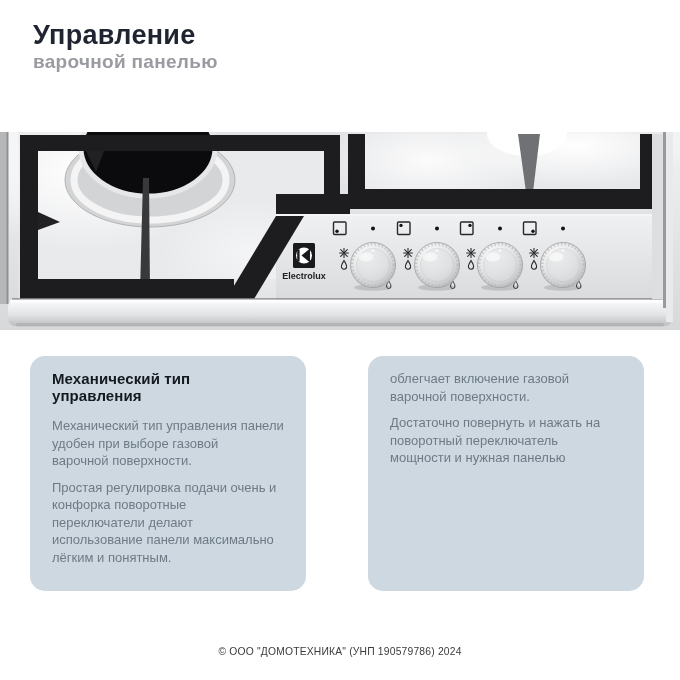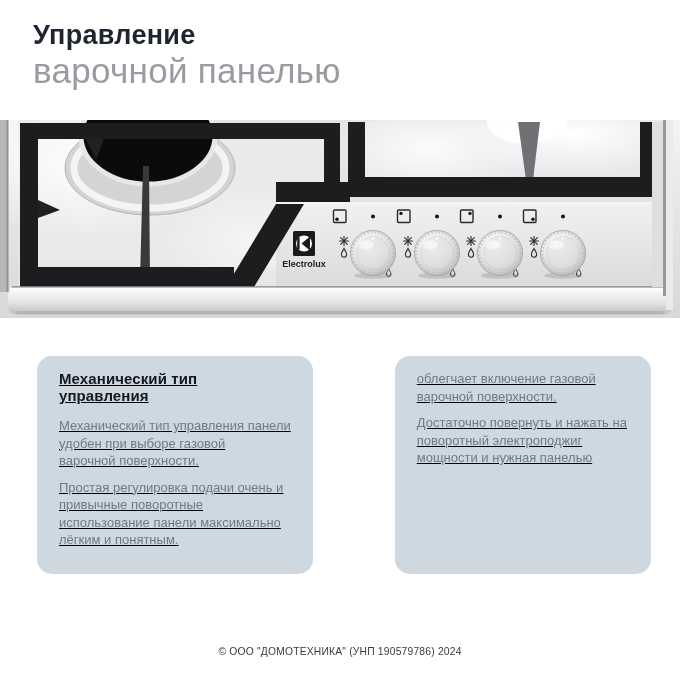--- a/index.html
+++ b/index.html
@@ -2,26 +2,26 @@
 <html style="--title-primary: #1f2430; --title-secondary: #9a9ba1; --card-bg: #cdd8e0; --card-title: #14181f; --card-text: #6e7a86; --footer-text: #3b3b3d; --hob-black: #1d1d1f; --hob-steel-light: #f2f2f3; --hob-steel-dark: #d7d8da;"><head>
 <meta charset="utf-8">
 <style>
   html,body{margin:0;padding:0;background:#ffffff;}
   body{width:680px;height:680px;overflow:hidden;font-family:"Liberation Sans",sans-serif;
        -webkit-font-smoothing:antialiased;}
   .canvas{position:relative;width:680px;height:680px;background:#fff;}
 
   .header{position:absolute;left:33px;top:20px;line-height:1.16;}
   .title-1{font-size:27px;font-weight:bold;letter-spacing:.3px;color:var(--title-primary,#1f2430);}
-  .title-2{font-size:35px;font-weight:normal;letter-spacing:.3px;color:var(--title-secondary,#9a9ba1);}
-
-  .photo{position:absolute;left:0;top:120px;width:680px;height:198px;}
+  .title-2{font-size:19px;font-weight:bold;letter-spacing:.3px;color:var(--title-secondary,#9a9ba1);}
+
+  .photo{position:absolute;left:0;top:132px;width:680px;height:198px;}
   .photo svg{display:block;}
 
-  .cards{position:absolute;left:37px;top:356px;width:614px;display:flex;gap:82px;text-decoration:underline;}
+  .cards{position:absolute;left:30px;top:356px;width:614px;display:flex;gap:62px;}
   .card{flex:1;box-sizing:border-box;background:var(--card-bg,#cdd8e0);border-radius:15px;
         padding:14px 22px 16px;min-height:200px;}
   .card h2{margin:0 0 13px;font-size:15px;font-weight:bold;letter-spacing:.1px;
            color:var(--card-title,#14181f);}
   .card p{margin:0 0 9px;font-size:13px;line-height:17.5px;color:var(--card-text,#6e7a86);}
   .card p .line{display:block;white-space:nowrap;}
 
   .footer{position:absolute;left:0;top:646px;width:680px;text-align:center;
           font-size:10.3px;letter-spacing:.2px;color:var(--footer-text,#3b3b3d);}
 </style>
@@ -209,33 +209,34 @@
   <div class="cards">
     <article class="card">
       <h2>Механический тип управления</h2>
       <p>
           <span class="line">Механический тип управления панели</span>
           <span class="line">удобен при выборе газовой</span>
           <span class="line">варочной поверхности.</span>
         </p>
       <p>
           <span class="line">Простая регулировка подачи очень и</span>
-          <span class="line">привычные поворотные</span>
+          <span class="line">конфорка поворотные</span>
+          <span class="line">переключатели делают</span>
           <span class="line">использование панели максимально</span>
           <span class="line">лёгким и понятным.</span>
         </p>
     </article>
     <article class="card">
       <p>
           <span class="line">облегчает включение газовой</span>
           <span class="line">варочной поверхности.</span>
         </p>
       <p>
           <span class="line">Достаточно повернуть и нажать на</span>
-          <span class="line">поворотный электроподжиг</span>
+          <span class="line">поворотный переключатель</span>
           <span class="line">мощности и нужная панелью</span>
         </p>
     </article>
   </div>
 
   <div class="footer">
     <span>© ООО "ДОМОТЕХНИКА" (УНП 190579786) 2024</span>
   </div>
 
 </div>

